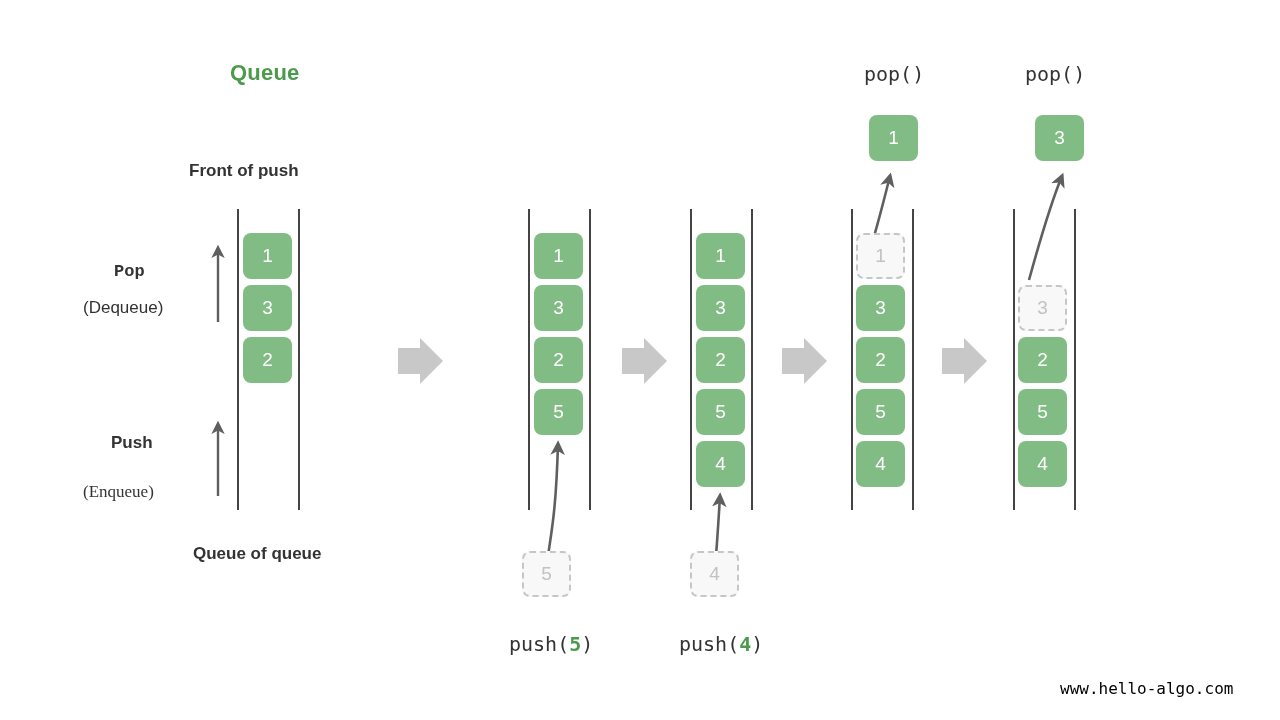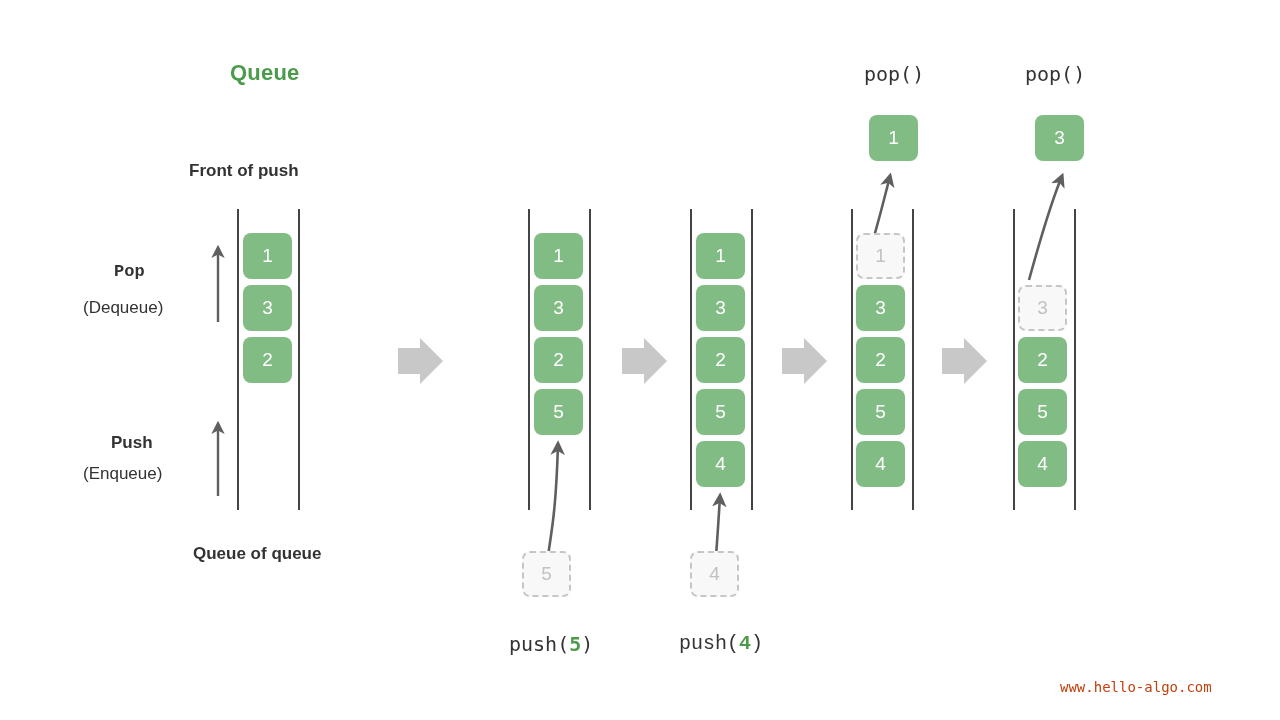--- a/index.html
+++ b/index.html
@@ -39,22 +39,22 @@
   }
   .op-label {
     font-family: "DejaVu Sans Mono", "Liberation Mono", monospace;
     font-size: 20px;
     color: #333333;
     white-space: nowrap;
   }
   .op-label .arg { color: #4c9b4c; font-weight: bold; }
   .watermark {
     font-family: "DejaVu Sans Mono", "Liberation Mono", monospace;
-    font-size: 14px;
-    color: #c2410c;
+    font-size: 16px;
+    color: #000000;
     white-space: nowrap;
   }
 
   
   .rail {
     position: absolute;
     width: 1.6px;
     background: #444444;
   }
 
@@ -139,21 +139,21 @@
   </svg>
 
   <div class="abs title-queue" style="left:230px; top:60px;">Queue</div>
 
   <div class="abs label-bold" style="left:189px; top:161px;">Front of push</div>
 
   <div class="abs label-bold" style="left:114px; top:262px;font-family:Liberation Mono, monospace;">Pop</div>
   <div class="abs label-plain" style="left:83px; top:298px;">(Dequeue)</div>
 
   <div class="abs label-bold" style="left:111px; top:433px;">Push</div>
-  <div class="abs label-plain" style="left:83px; top:464px;">(Enqueue)</div>
+  <div class="abs label-plain" style="left:83px; top:482px;font-family:Liberation Serif, serif;">(Enqueue)</div>
 
   <div class="abs label-bold" style="left:193px; top:544px;">Queue of queue</div>
 
   <div>
     <div class="rail" style="left:237px; top:209px; height:301px;"></div>
     <div class="rail" style="left:298px; top:209px; height:301px;"></div>
 
     <div class="box" style="left:243px; top:233px;">1</div>
     <div class="box" style="left:243px; top:285px;">3</div>
     <div class="box" style="left:243px; top:337px;">2</div>
@@ -180,21 +180,21 @@
     <div class="rail" style="left:751px; top:209px; height:301px;"></div>
 
     <div class="box" style="left:696px; top:233px;">1</div>
     <div class="box" style="left:696px; top:285px;">3</div>
     <div class="box" style="left:696px; top:337px;">2</div>
     <div class="box" style="left:696px; top:389px;">5</div>
     <div class="box" style="left:696px; top:441px;">4</div>
 
     <div class="box ghost" style="left:690px; top:551px;">4</div>
 
-    <div class="abs op-label" style="left:679px; top:632px;font-family:Liberation Mono, monospace;">
+    <div class="abs op-label" style="left:679px; top:632px;">
       <span>push</span><span>(</span><span class="arg">4</span><span>)</span>
     </div>
   </div>
 
   <div>
     <div class="abs op-label" style="left:864px; top:62px;">pop()</div>
 
     <div class="box" style="left:869px; top:115px;">1</div>
 
     <div class="rail" style="left:851px; top:209px; height:301px;"></div>

